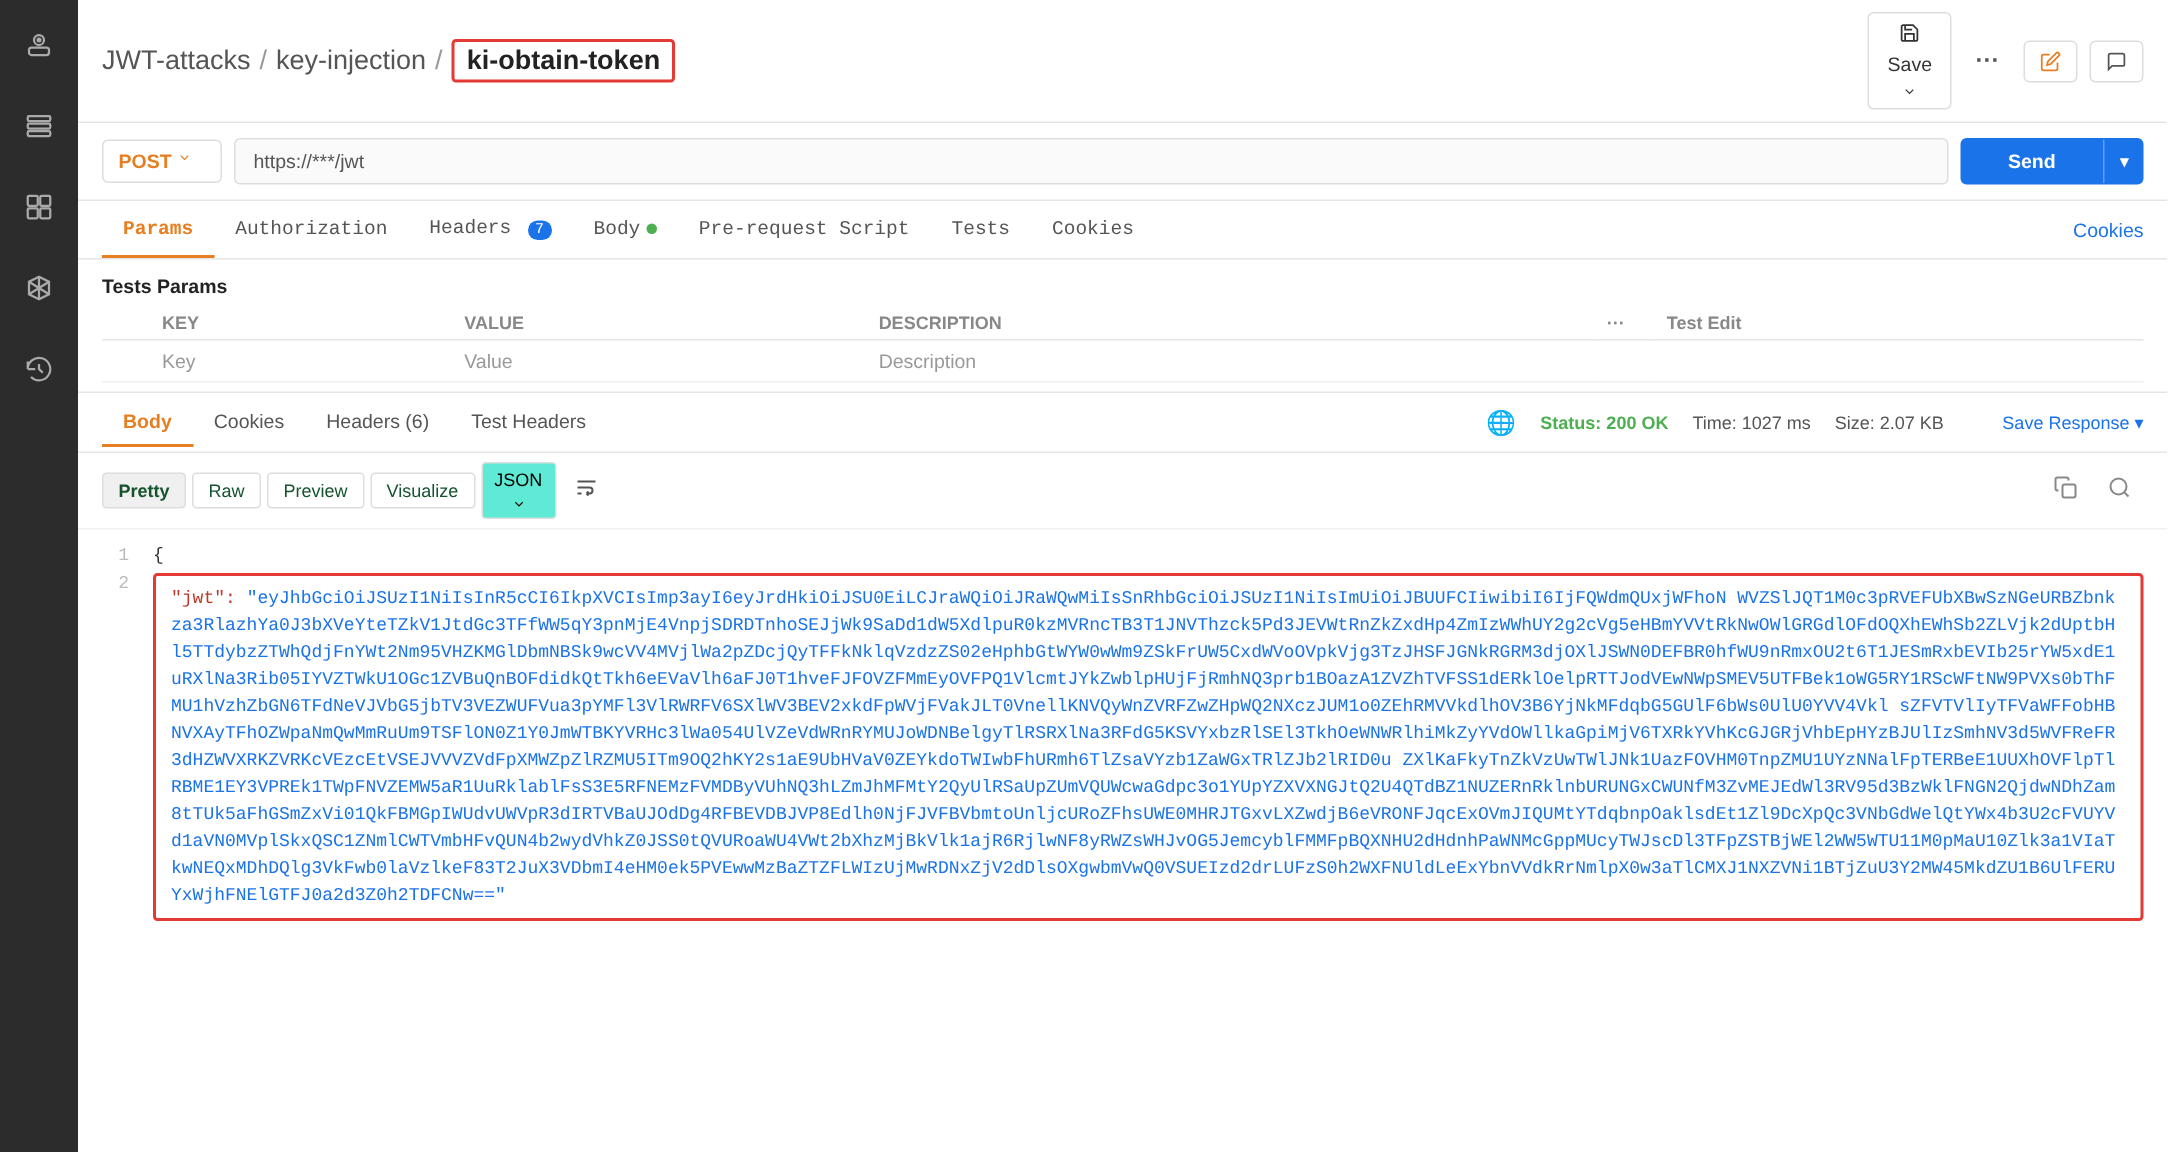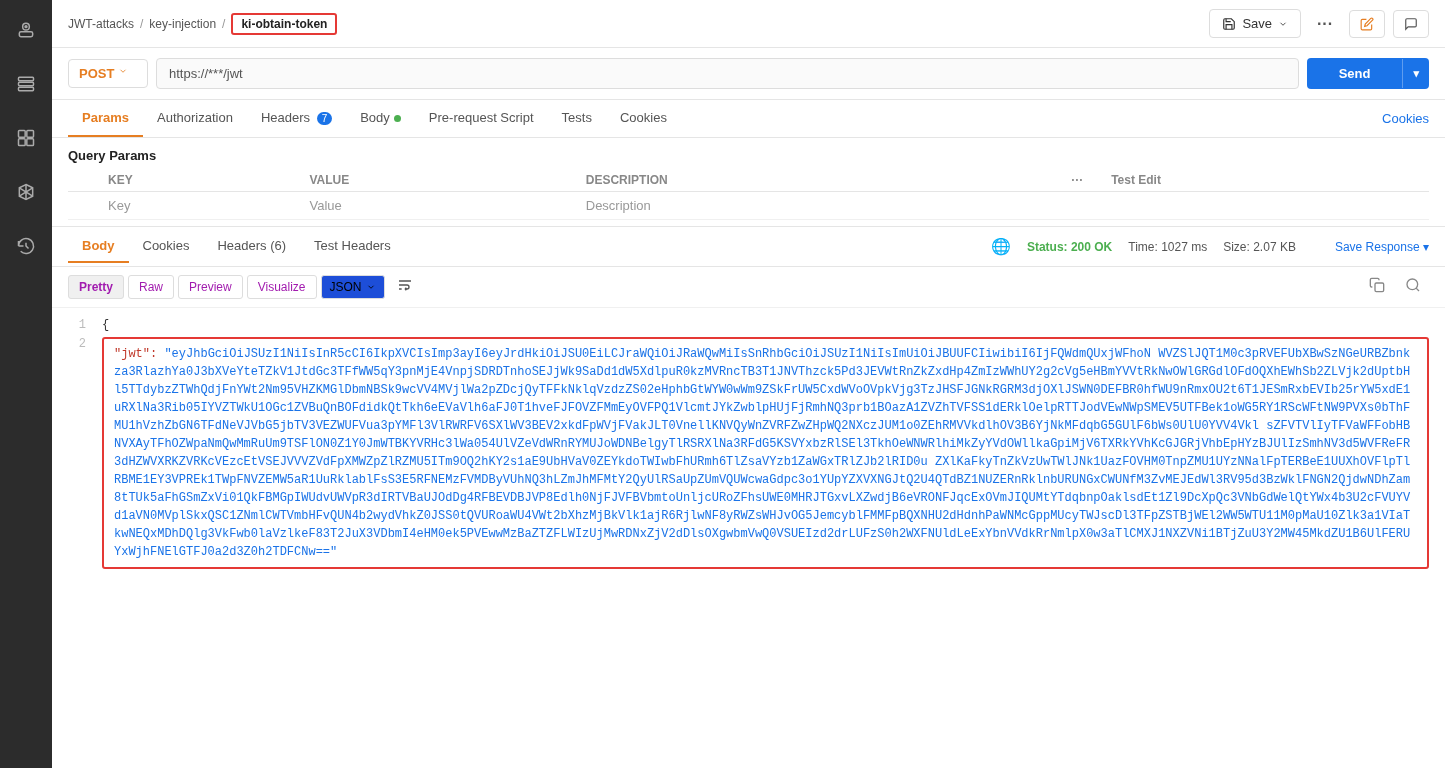--- a/index.html
+++ b/index.html
@@ -37,39 +37,39 @@
     .topbar {
       display: flex;
       align-items: center;
       padding: 8px 16px;
       border-bottom: 1px solid #e5e5e5;
       gap: 8px;
       min-height: 48px;
     }
     .breadcrumb {
       display: flex; align-items: center; gap: 4px;
-      color: #555; font-size: 12px;
+      color: #555; font-size: 18px;
     }
     .breadcrumb-current {
       border: 2px solid #e53935;
       padding: 2px 8px;
       border-radius: 3px;
       font-weight: 600;
       color: #222;
     }
     .topbar-actions {
       margin-left: auto;
       display: flex;
       align-items: center;
       gap: 8px;
     }
     .btn-save {
       display: flex; align-items: center; gap: 6px;
       background: #fff; border: 1px solid #ddd; border-radius: 4px;
-      padding: 6px 12px; cursor: pointer; font-size: 13px; color: #333;
+      padding: 6px 12px; cursor: pointer; font-size: 13px; color: #333; flex-direction: column;
     }
     .btn-more {
       background: none; border: none; cursor: pointer; padding: 6px 8px;
       color: #555; font-size: 16px; font-weight: bold;
     }
     .btn-icon {
       background: none; border: 1px solid #ddd; border-radius: 4px;
       padding: 6px 10px; cursor: pointer; color: #555;
       display: flex; align-items: center;
     }
@@ -109,20 +109,21 @@
       display: flex; align-items: center;
       padding: 0 16px;
       border-bottom: 1px solid #e5e5e5;
       gap: 0;
     }
     .tab {
       padding: 10px 14px; cursor: pointer;
       color: #555; font-size: 13px;
       border-bottom: 2px solid transparent;
       white-space: nowrap;
+      font-family: Liberation Mono, monospace;
     }
     .tab.active {
       color: #e67e22;
       border-bottom-color: #e67e22;
       font-weight: 600;
     }
     .tab-badge {
       display: inline-block; background: #1a73e8; color: #fff;
       border-radius: 10px; font-size: 10px; padding: 1px 5px;
       margin-left: 3px;
@@ -183,27 +184,27 @@
     .status-ok { color: #4caf50; font-weight: 600; }
     .save-resp { color: #1a73e8; cursor: pointer; margin-left: 23px; }
 
     
     .format-bar {
       display: flex; align-items: center; padding: 6px 16px; gap: 4px;
       border-bottom: 1px solid #f0f0f0;
     }
     .fmt-btn {
       padding: 4px 10px; border: 1px solid #ddd; background: #fff;
-      border-radius: 3px; cursor: pointer; font-size: 12px; color: #a21caf;
+      border-radius: 3px; cursor: pointer; font-size: 12px; color: #14532d;
     }
     .fmt-btn.active { background: #f0f0f0; font-weight: 600; }
     .fmt-select {
       display: flex; align-items: center; gap: 4px;
       border: 1px solid #ddd; border-radius: 3px;
-      padding: 4px 8px; cursor: pointer; font-size: 12px; background: #1d4ed8;
+      padding: 4px 8px; cursor: pointer; font-size: 12px; background: #5eead4; flex-direction: column;
     }
     .fmt-icon-btn {
       background: none; border: none; cursor: pointer; padding: 4px 8px;
       color: #555; font-size: 16px;
     }
     .format-bar-right { margin-left: auto; display: flex; gap: 4px; }
 
     
     .code-area {
       flex: 1; overflow-y: auto; padding: 8px 0;
@@ -349,21 +350,21 @@
     <div class="tab">
       <span>Tests</span>
     </div>
     <div class="tab">
       <span>Cookies</span>
     </div>
     <span class="cookies-link">Cookies</span>
   </div>
 
   <div class="section">
-    <div class="section-title">Query Params</div>
+    <div class="section-title">Tests Params</div>
     <table class="params-table">
       <thead>
         <tr>
           <th style="width:32px;"></th>
           <th>KEY</th>
           <th>VALUE</th>
           <th>DESCRIPTION</th>
           <th class="th-actions">···</th>
           <th class="th-bulk">Test Edit</th>
         </tr>

